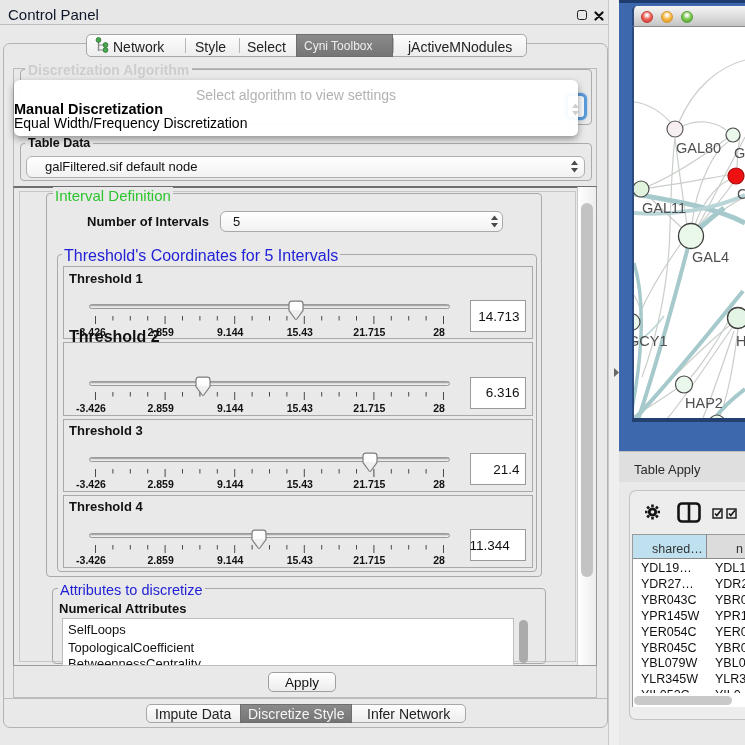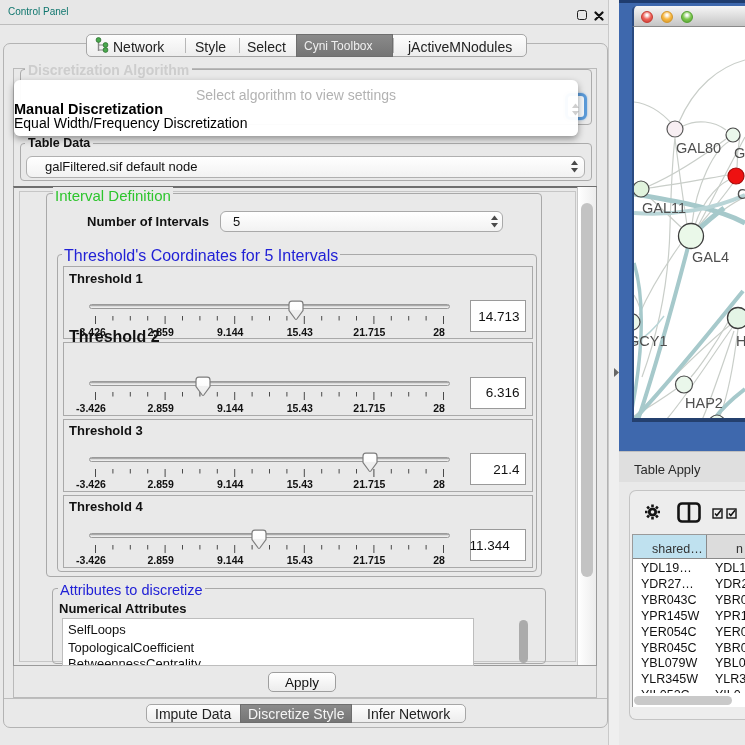--- a/index.html
+++ b/index.html
@@ -2,21 +2,21 @@
 <html><head><meta charset="utf-8">
 <style>
 *{margin:0;padding:0;box-sizing:border-box;}
 html,body{width:745px;height:745px;overflow:hidden;}
 body{font-family:"Liberation Sans",sans-serif;background:#e9e9e9;position:relative;}
 .abs{position:absolute;}
 </style></head>
 <body>
 
 <div class="abs" style="left:0;top:0;width:619px;height:25px;background:#e7e7e7;border-bottom:1px solid #bdbdbd;"></div>
-<div class="abs" style="left:8px;top:6px;font-size:10px;color:#0f766e;">Control Panel</div>
+<div class="abs" style="left:8px;top:6px;font-size:15px;color:#0f172a;">Control Panel</div>
 <div class="abs" style="left:577px;top:10px;width:10px;height:10px;border:1.6px solid #1d1d1d;border-radius:2.5px;background:transparent;"></div>
 <svg class="abs" style="left:594px;top:10.5px;" width="10" height="10" viewBox="0 0 10 10">
     <path d="M1.5 1.5 L8.5 8.5 M8.5 1.5 L1.5 8.5" stroke="#111" stroke-width="2.2" stroke-linecap="round"></path>
   </svg>
 <div class="abs" style="left:3px;top:43px;width:605px;height:685px;border:1px solid #b3b3b3;border-radius:7px;background:#e9e9e9;"></div>
 <div class="abs" style="left:86px;top:34px;width:441px;height:23px;background:linear-gradient(#fdfdfd,#ededed);border:1px solid #a6a6a6;border-radius:5px;"></div>
 <div class="abs" style="left:296px;top:34px;width:97px;height:23px;background:linear-gradient(#8a8a8a,#757575);border:1px solid #6e6e6e;"></div>
 <div class="abs" style="left:185px;top:38px;width:1px;height:15px;background:#b7b7b7;"></div>
 <div class="abs" style="left:239px;top:38px;width:1px;height:15px;background:#b7b7b7;"></div>
 <div class="abs" style="left:393px;top:38px;width:1px;height:15px;background:#b7b7b7;"></div>
@@ -213,21 +213,21 @@
 <stop offset="0" stop-color="#ffffff"></stop>
         <stop offset="0.45" stop-color="#fcfcfc"></stop>
         <stop offset="0.5" stop-color="#f0f0f0"></stop>
         <stop offset="1" stop-color="#ededed"></stop>
 </linearGradient>
     </defs>
   </svg>
 <div class="abs" style="left:52px;top:588px;width:494px;height:76px;border:1px solid #a9a9a9;border-radius:4px;"></div>
 <div class="abs" style="left:58px;top:582px;font-size:14.5px;color:#2121d6;background:#e9e9e9;padding:0 2px;">Attributes to discretize</div>
 <div class="abs" style="left:59px;top:601px;font-size:13px;font-weight:bold;color:#111;">Numerical Attributes</div>
-<div class="abs" style="left:62px;top:618px;width:412px;height:47.5px;background:#fff;border:1px solid #bdbdbd;overflow:hidden;">
+<div class="abs" style="left:62px;top:618px;width:452px;height:47.5px;background:#fff;border:1px solid #bdbdbd;overflow:hidden;">
     <div class="abs" style="left:5px;top:3px;font-size:13px;color:#111;">SelfLoops</div>
     <div class="abs" style="left:5px;top:20.5px;font-size:13px;color:#111;">TopologicalCoefficient</div>
     <div class="abs" style="left:5px;top:37px;font-size:13px;color:#111;">BetweennessCentrality</div>
   </div>
 <div class="abs" style="left:519px;top:620px;width:9px;height:43px;background:#ababab;border-radius:4.5px;"></div>
 <div class="abs" style="left:268px;top:672px;width:68px;height:20px;background:linear-gradient(#ffffff,#ececec);border:1px solid #9e9e9e;border-radius:5px;"></div>
 <div class="abs" style="left:268px;top:674.5px;width:68px;text-align:center;font-size:13.5px;color:#111;">Apply</div>
 <div class="abs" style="left:146px;top:704px;width:320px;height:19px;background:linear-gradient(#fdfdfd,#ededed);border:1px solid #a6a6a6;border-radius:5px;"></div>
 <div class="abs" style="left:240px;top:704px;width:112px;height:19px;background:linear-gradient(#8a8a8a,#757575);border:1px solid #6e6e6e;"></div>
 <div class="abs" style="left:155px;top:705.5px;font-size:14px;color:#222;">Impute Data</div>

